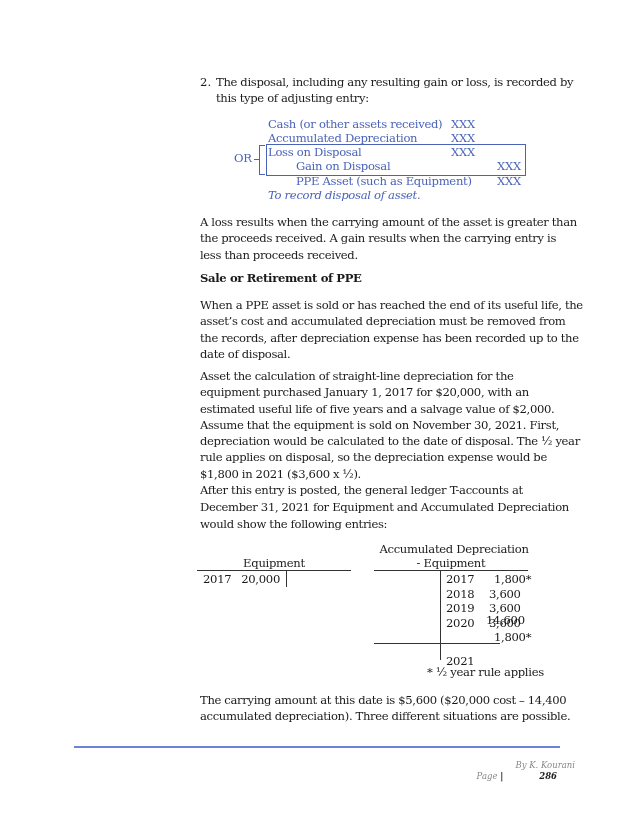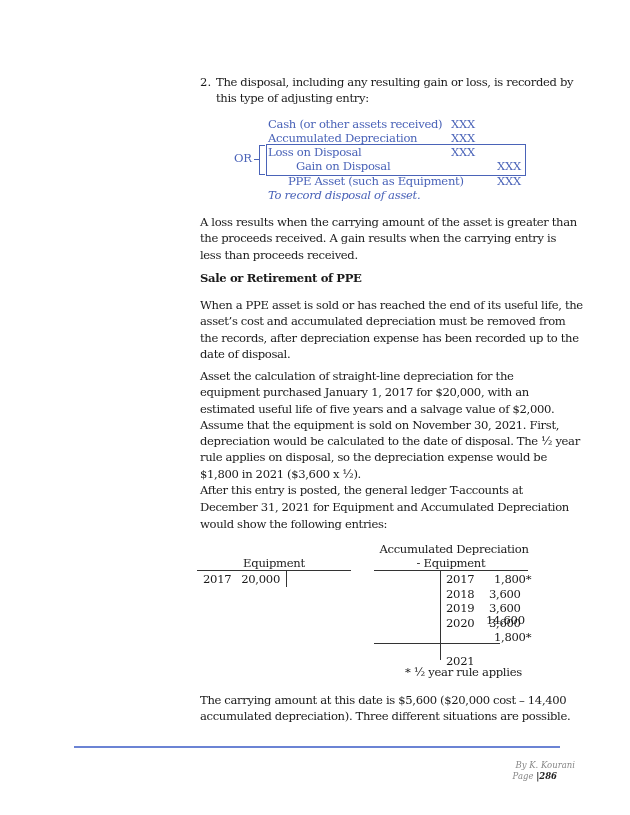--- a/index.html
+++ b/index.html
@@ -37,21 +37,21 @@
 
   <div style="position:absolute; left:259px; top:145px; width:5px; height:28px; border:1px solid #4a63b8; border-right:none;"></div>
   <div style="position:absolute; left:254px; top:159px; width:5px; height:1px; background:#4a63b8;"></div>
 
   <div class="je" style="left:268px; top:145px;">Loss on Disposal</div>
   <div class="je" style="left:451px; top:145px;">XXX</div>
 
   <div class="je" style="left:296px; top:159px;">Gain on Disposal</div>
   <div class="je" style="left:497px; top:159px;">XXX</div>
 
-  <div class="je" style="left:288px; top:174px;">PPE Asset (such as Equipment)</div>
+  <div class="je" style="left:296px; top:174px;">PPE Asset (such as Equipment)</div>
   <div class="je" style="left:497px; top:174px;">XXX</div>
 
   <div class="je" style="left:268px; top:188px; font-style:italic;">To record disposal of asset.</div>
 </div>
 
 <div class="para" style="top:214px;">
   <span class="line">A loss results when the carrying amount of the asset is greater than</span>
   <span class="line">the proceeds received. A gain results when the carrying entry is</span>
   <span class="line">less than proceeds received.</span>
 </div>
@@ -106,26 +106,26 @@
 
   <div class="num" style="left:446px; top:615.5px;">2020</div>
   <div class="num" style="left:489px; top:615.5px;">3,600</div>
 
   <div class="num" style="left:446px; top:630px;margin-top:24px;">2021</div>
   <div class="num" style="left:494px; top:630px;">1,800*</div>
 
   <div class="hline" style="left:374px; width:126px; top:643px;"></div>
   <div class="num" style="left:486px; top:613px;">14,600</div>
 
-  <div class="num" style="left:405px; top:665px;">* ½ year rule applies</div>
+  <div class="num" style="left:427px; top:665px;">* ½ year rule applies</div>
 </div>
 
 <div class="para" style="top:692px;">
   <span class="line">The carrying amount at this date is $5,600 ($20,000 cost – 14,400</span>
   <span class="line">accumulated depreciation). Three different situations are possible.</span>
 </div>
 
 <div style="position:absolute; left:74px; top:746px; width:486px; height:2px; background:#6b83d4;"></div>
 <div class="abs" style="right:55px; top:760px; font-size:8.5px; line-height:11px; font-style:italic; color:#888; text-align:right;">By K. Kourani</div>
 <div class="abs" style="right:73px; top:771px; font-size:8.5px; line-height:11px; color:#888; text-align:right;">
   <span style="font-style:italic;">Page</span>
-  <span style="color:#222; font-weight:bold;">|</span><span style="color:#222; font-weight:bold; font-style:italic;">286</span>
+  <span style="color:#222; font-weight:bold;">|</span><span style="color:#222; font-weight:bold; font-style:italic;padding-left:36px;">286</span>
 </div>
 
 </body></html>

